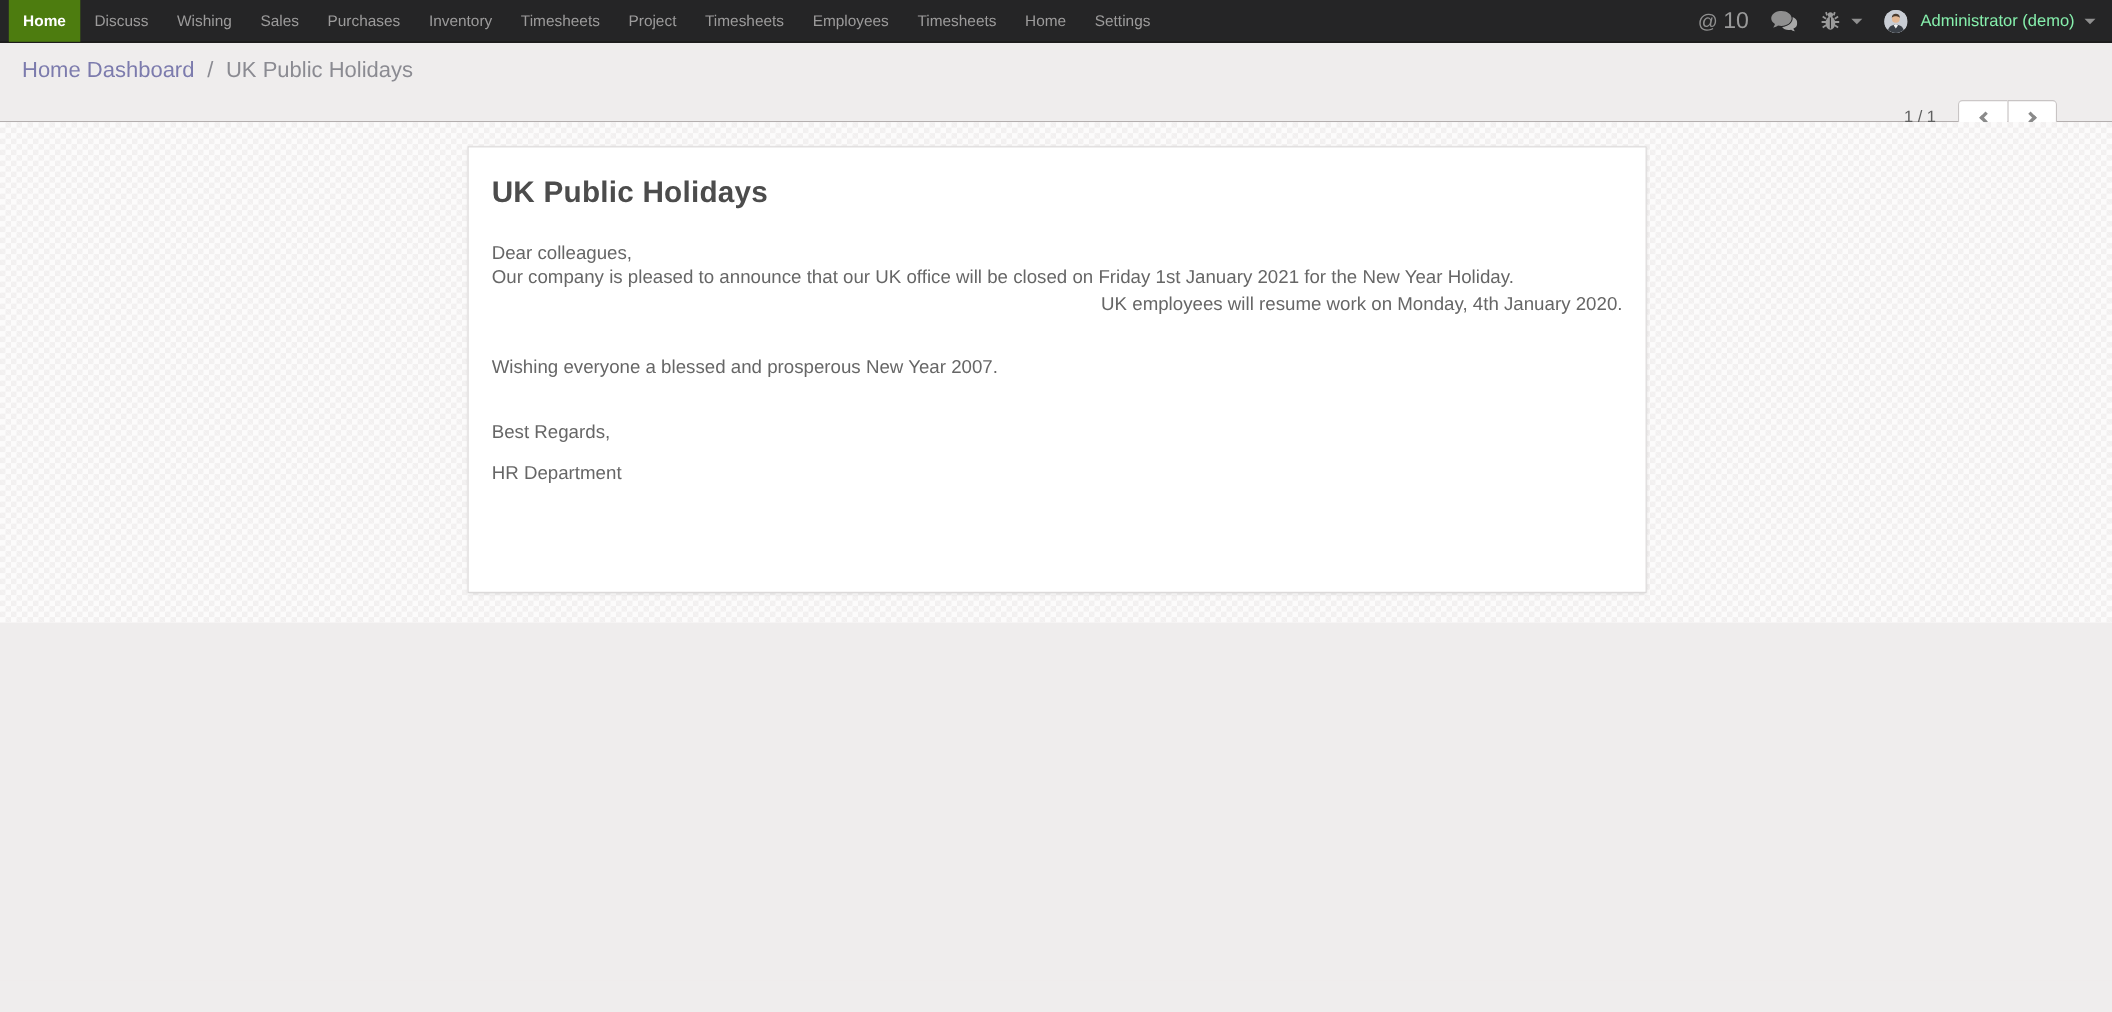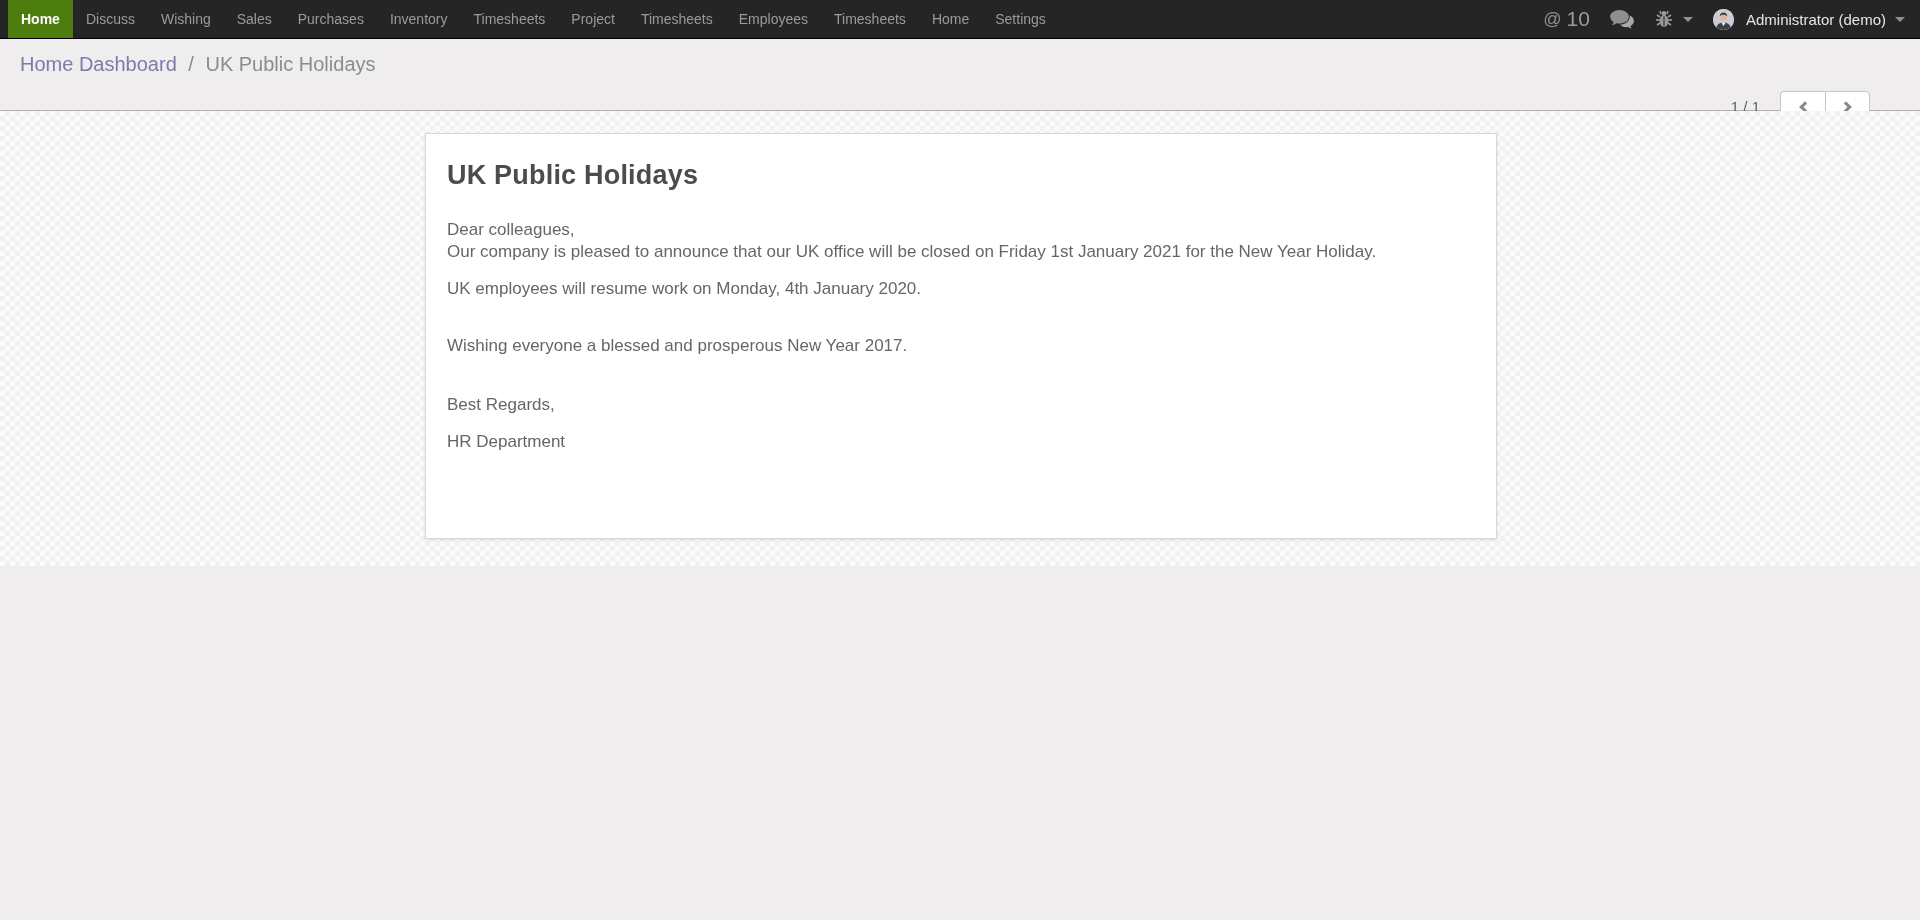--- a/index.html
+++ b/index.html
@@ -28,21 +28,21 @@
   .count-badge { font-size:21px; color:#9a9a9a; }
   .caret-down {
     width:0; height:0; display:inline-block;
     border-left:5px solid transparent; border-right:5px solid transparent;
     border-top:5px solid #8f8f8f; margin-left:4px;
   }
   .avatar {
     width:21px; height:21px; border-radius:50%; overflow:hidden;
     background:#cfd3da; display:inline-block; flex:0 0 auto;
   }
-  .user-name { color:#e5e5e5; font-size:15px; margin-left:7px; white-space:nowrap; }
+  .user-name { color:#86efac; font-size:15px; margin-left:7px; white-space:nowrap; }
 
   
   .control-panel {
     position:relative; height:72px; background:#efeded;
     border-bottom:1px solid #b4afaf;
   }
   .breadcrumb {
     position:absolute; left:20px; top:14px; font-size:20px; color:#8b8b92;
   }
   .breadcrumb a {
@@ -83,21 +83,21 @@
     box-shadow:0 1px 3px rgba(0,0,0,0.10);
     padding:16px 21px;
   }
   .card h1 {
     margin-top:10px; font-size:27px; font-weight:bold; color:#4c4c4c;
     letter-spacing:0.2px;
   }
   .card p { font-size:17px; color:#666; line-height:1.3; }
   .p-dear    { margin-top:28px; }
   .p-announce{ }
-  .p-resume  { margin-top:15px; }
+  .p-resume  { margin-top:3px;text-align:right; }
   .p-wishing { margin-top:35px; }
   .p-regards { margin-top:37px; }
   .p-dept    { margin-top:15px; }
 
   
   .footer-band { height:325px; background:#efeded; }
 </style>
 </head>
 <body>
 
@@ -188,19 +188,19 @@
     </div>
   </div>
 </div>
 
 <div class="content">
   <div class="card">
     <h1>UK Public Holidays</h1>
     <p class="p-dear">Dear colleagues,</p>
     <p class="p-announce">Our company is pleased to announce that our UK office will be closed on Friday 1st January 2021 for the New Year Holiday.</p>
     <p class="p-resume">UK employees will resume work on Monday, 4th January 2020.</p>
-    <p class="p-wishing">Wishing everyone a blessed and prosperous New Year 2017.</p>
+    <p class="p-wishing">Wishing everyone a blessed and prosperous New Year 2007.</p>
     <p class="p-regards">Best Regards,</p>
     <p class="p-dept">HR Department</p>
   </div>
 </div>
 
 <div class="footer-band"></div>
 
 </body></html>

